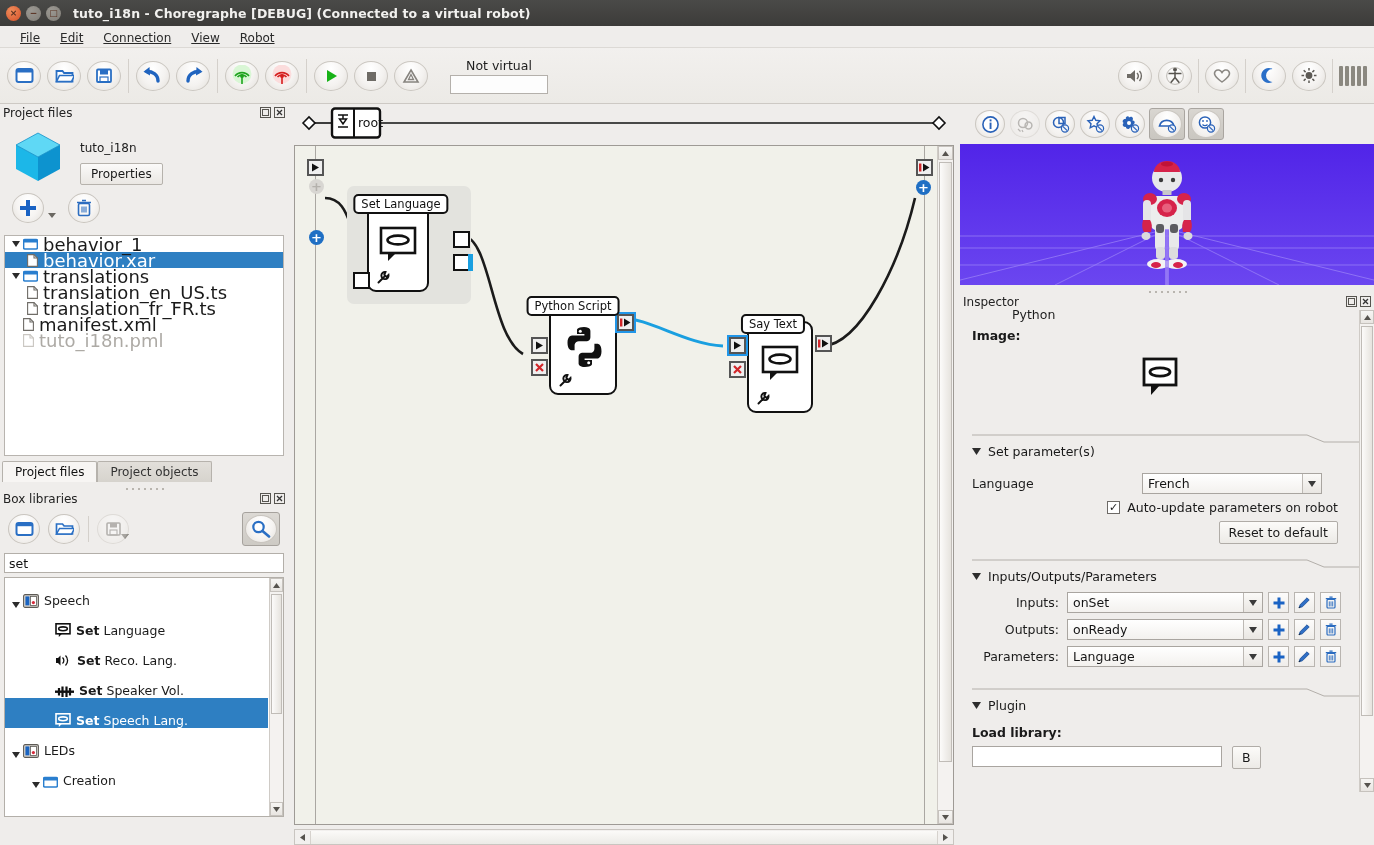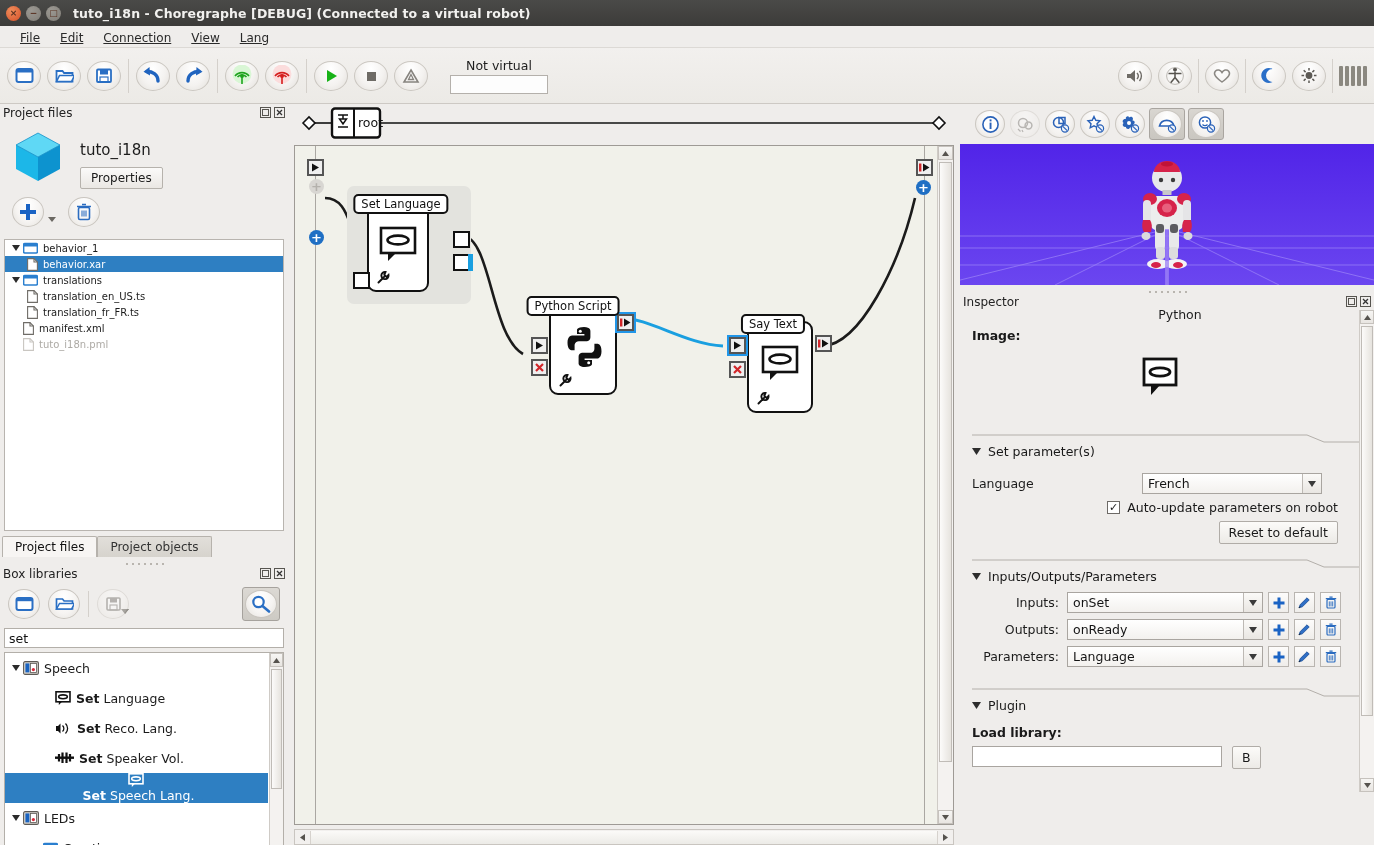--- a/index.html
+++ b/index.html
@@ -83,37 +83,37 @@
   .pbtns { display: flex; gap: 2px; padding-right: 3px; }
   .pbtn { width: 12px; height: 12px; display: flex; align-items: center; justify-content: center; cursor: pointer; }
 
   
   .left-col { position: absolute; left: 0; top: 104px; width: 288px; height: 741px; background: #efedeb; }
 
   .proj-header { display: flex; align-items: flex-start; padding: 8px 0 0 10px; }
   .cube {
     width: 56px; height: 56px; margin-right: 14px; position: relative;
   }
-  .proj-name { font-size: 15px; color: #1c1c1c; margin-top: 12px; }
+  .proj-name { font-size: 12px; color: #1c1c1c; margin-top: 12px; }
   .props-btn {
     margin-top: 8px; padding: 3px 10px; font-size: 12px;
     background: linear-gradient(to bottom,#fbfaf9,#eae7e3);
     border: 1px solid #b6b2ac; border-radius: 2px; cursor: pointer;
   }
   .addrow { display: flex; gap: 12px; padding: 8px 0 6px 12px; align-items: center; }
   .circbtn {
     width: 32px; height: 30px; border-radius: 50%;
     background: radial-gradient(ellipse at 50% 25%, #ffffff 0%, #f6f4f2 55%, #e4e1dc 100%);
     border: 1px solid #c9c5bf; display: flex; align-items: center; justify-content: center; cursor: pointer;
   }
   .tinycaret { width:0;height:0;border-left:4px solid transparent;border-right:4px solid transparent;border-top:5px solid #6b6862; margin-top:14px; margin-left:-8px;}
 
   .tree {
     margin: 6px 4px 0 4px; background: #ffffff; border: 1px solid #b8b4af;
-    height: 292px; overflow: hidden; font-size: 10px;
+    height: 221px; overflow: hidden; font-size: 18px;
   }
   .trow { display: flex; align-items: center; height: 16px; padding-left: 4px; white-space: nowrap; }
   .trow.sel { background: #2e7fc2; color: #fff; }
   .trow.dim { color: #adaaa5; }
   .tw { width: 14px; display: flex; justify-content: center; }
   .caret { width:0;height:0;border-left:4.5px solid transparent;border-right:4.5px solid transparent;border-top:6px solid #2b2b2b;}
 
   .tabbar { display: flex; margin: 4px 0 0 2px; align-items: flex-end; height: 22px; }
   .tab {
     padding: 3px 12px; font-size: 12px; border: 1px solid #b6b2ac;
@@ -128,22 +128,22 @@
   .search-input {
     margin: 4px 4px 0 4px; width: 280px; height: 20px;
     border: 1px solid #b3afa9; background: #fff; font-size: 12.5px;
     padding: 0 4px; color: #111; outline: none;
     font-family: "DejaVu Sans", "Liberation Sans", sans-serif;
   }
   .boxlist {
     margin: 4px 4px 0 4px; width: 280px; height: 240px;
     background: #fff; border: 1px solid #b3afa9; position: relative; overflow: hidden;
   }
-  .brow { display: flex; align-items: center; height: 30px; padding-left: 4px; font-size: 12.5px; white-space: nowrap; }
-  .brow.sel { background: #2e7fc2; color: #fff; flex-direction: column; }
+  .brow { display: flex; align-items: flex-end; height: 30px; padding-left: 4px; font-size: 12.5px; white-space: nowrap; }
+  .brow.sel { background: #2e7fc2; color: #fff; }
   .brow b { font-weight: bold; }
 
   
   .vscroll { position: absolute; right: 0; top: 0; width: 14px; height: 100%;
              background: #f4f2f0; border-left: 1px solid #cfcbc6; }
   .vscroll .arrow-up, .vscroll .arrow-dn {
      position: absolute; left: 0; width: 13px; height: 14px;
      background: linear-gradient(to bottom,#f7f6f4,#e8e5e1); border: 1px solid #c6c2bd;
      display: flex; align-items: center; justify-content: center; }
   .vscroll .arrow-up { top: 0; } .vscroll .arrow-dn { bottom: 0; }
@@ -236,21 +236,21 @@
         </div>
     </div>
     <div class="title-text">tuto_i18n - Choregraphe [DEBUG] (Connected to a virtual robot)</div>
   </div>
 
   <div class="menubar">
     <div class="menu-item"><u>File</u></div>
     <div class="menu-item"><u>Edit</u></div>
     <div class="menu-item"><u>Connection</u></div>
     <div class="menu-item"><u>View</u></div>
-    <div class="menu-item"><u>Lang</u></div>
+    <div class="menu-item"><u>Robot</u></div>
   </div>
 
   <div class="toolbar">
     <div class="tb-group">
       <div class="rbtn">
         <svg width="19" height="17" viewBox="0 0 19 17">
           <rect x="1.5" y="2" width="16" height="13" rx="2" fill="#fff" stroke="#2a6fc4" stroke-width="2"></rect>
           <rect x="1.5" y="2" width="16" height="3.5" fill="#2a6fc4"></rect>
         </svg>
       </div>
@@ -972,21 +972,21 @@
           <svg width="11" height="11" viewBox="0 0 11 11">
               <rect x="0.5" y="0.5" width="10" height="10" fill="none" stroke="#575550"></rect>
               <path d="M3 3 L8 8 M8 3 L3 8" stroke="#333" stroke-width="1.3"></path>
             </svg>
         </div>
       </div>
     </div>
 
     <div style="position:relative;height:482px;overflow:hidden;">
       <div class="insp-body" style="width:400px;">
-        <div style="font-size:12.5px;color:#1d1d1d;padding-left:40px;margin-top:-3px;text-align:center;">Python</div>
+        <div style="font-size:12.5px;color:#1d1d1d;padding-left:40px;margin-top:-3px;">Python</div>
         <div class="bold" style="font-size:12.5px;margin-top:6px;margin-left:0;">
           <span>Image:</span>
         </div>
         <div style="display:flex;justify-content:center;margin-top:14px;">
           <svg width="40" height="42" viewBox="0 0 40 42">
             <rect x="4" y="2" width="32" height="26" fill="#fff" stroke="#111" stroke-width="2.8"></rect>
             <path d="M11 28 L11 38 L20 28 Z" fill="#111"></path>
             <ellipse cx="20" cy="15" rx="10" ry="4.2" fill="none" stroke="#111" stroke-width="2.8"></ellipse>
           </svg>
         </div>

